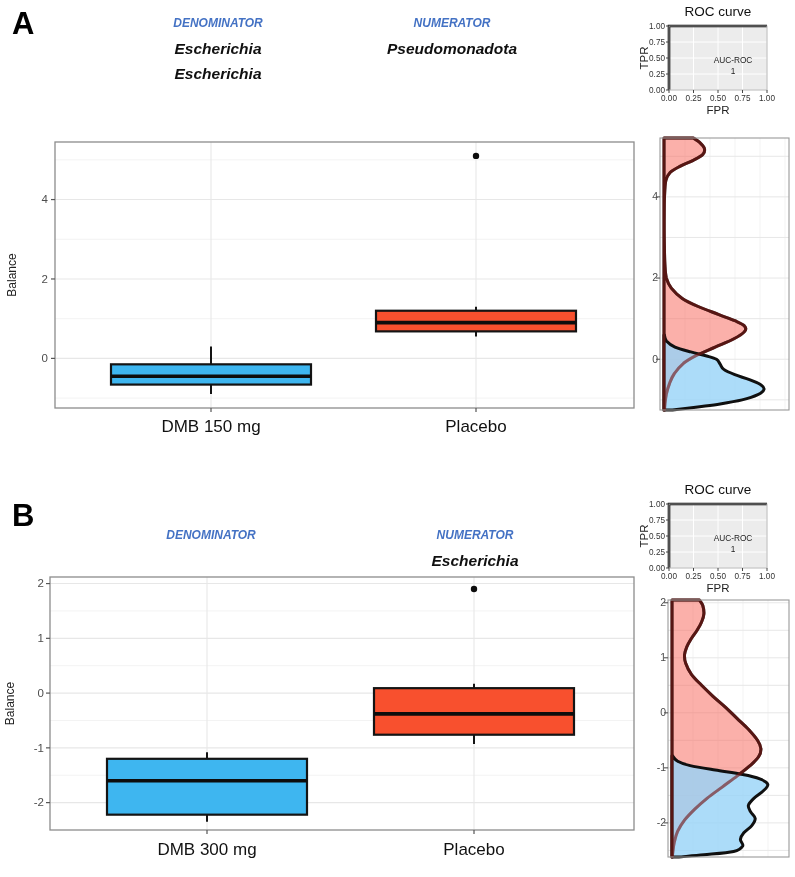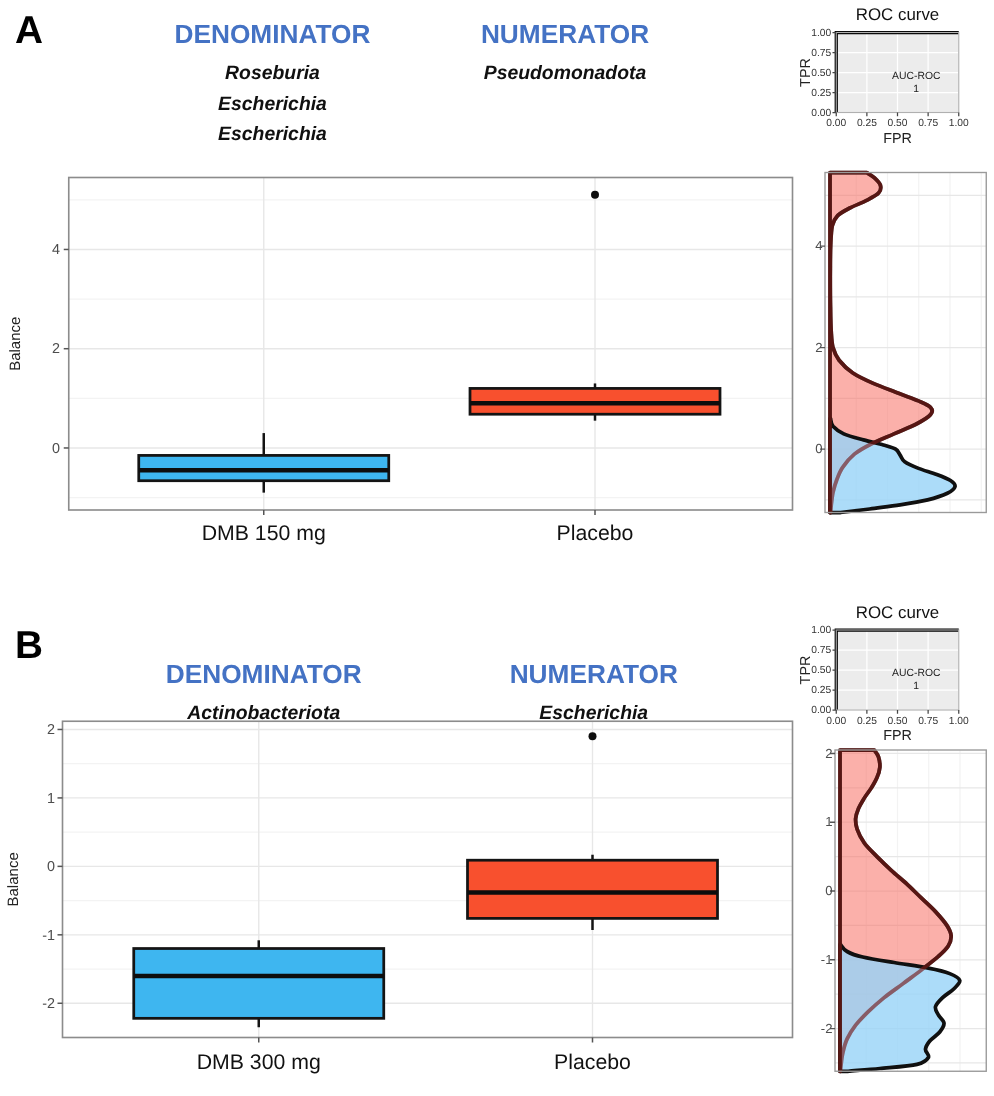--- a/index.html
+++ b/index.html
@@ -1,32 +1,31 @@
 <!DOCTYPE html>
 <html style="--accent: #4472c4;"><head>
 <meta charset="utf-8">
 <style>
   html,body{margin:0;padding:0;background:#ffffff;}
   .fig{position:relative;width:795px;height:877px;background:#fff;
        font-family:"Liberation Sans",sans-serif;overflow:hidden;}
   .fig svg{position:absolute;overflow:visible;}
   .pletter{position:absolute;left:12px;font-size:31px;font-weight:800;color:#000;}
   .hdr{position:absolute;width:260px;text-align:center;}
-  .hdr-title{font-size:21px;font-weight:700;color:var(--accent,#4472c4);margin-bottom:7px;}
+  .hdr-title{font-size:12px;font-weight:700;color:var(--accent,#4472c4);margin-bottom:7px;font-style:italic;}
   .taxon{font-size:15.5px;font-style:italic;font-weight:700;color:#101010;line-height:24.5px;}
 </style>
 </head>
 <body>
 
 <div class="fig">
 
   <div class="pletter" style="top:6px">A</div>
   <div class="hdr" style="left:88px;top:16px">
     <div class="hdr-title">DENOMINATOR</div>
-    <div class="taxon">Roseburia</div>
     <div class="taxon">Escherichia</div>
     <div class="taxon">Escherichia</div>
   </div>
   <div class="hdr" style="left:322px;top:16px">
     <div class="hdr-title">NUMERATOR</div>
     <div class="taxon">Pseudomonadota</div>
   </div>
   <svg id="roc-0" width="183" height="124" style="left:612px;top:0px">
       <text x="106" y="16" text-anchor="middle" font-size="13.5" fill="#111">ROC curve</text>
       <rect x="57" y="26" width="98" height="64" fill="#ececec"></rect>
@@ -120,21 +119,20 @@
       <text x="8" y="236.6537313432836" text-anchor="end" font-size="10.5" fill="#4d4d4d">0</text>
       <line x1="6" x2="10" y1="152.05970149253733" y2="152.05970149253733" stroke="#555" stroke-width="1.1"></line>
       <text x="8" y="155.45970149253733" text-anchor="end" font-size="10.5" fill="#4d4d4d">2</text>
       <line x1="6" x2="10" y1="70.86567164179104" y2="70.86567164179104" stroke="#555" stroke-width="1.1"></line>
       <text x="8" y="74.26567164179104" text-anchor="end" font-size="10.5" fill="#4d4d4d">4</text>
     </svg>
 
   <div class="pletter" style="top:498px">B</div>
   <div class="hdr" style="left:81px;top:528px">
     <div class="hdr-title">DENOMINATOR</div>
-    <div class="taxon">Actinobacteriota</div>
   </div>
   <div class="hdr" style="left:345px;top:528px">
     <div class="hdr-title">NUMERATOR</div>
     <div class="taxon">Escherichia</div>
   </div>
   <svg id="roc-1" width="183" height="124" style="left:612px;top:478px">
       <text x="106" y="16" text-anchor="middle" font-size="13.5" fill="#111">ROC curve</text>
       <rect x="57" y="26" width="98" height="64" fill="#ececec"></rect>
       <line x1="57" x2="57" y1="26" y2="90" stroke="#fff" stroke-width="1"></line>
       <line x1="57" x2="155" y1="90" y2="90" stroke="#fff" stroke-width="1"></line>

